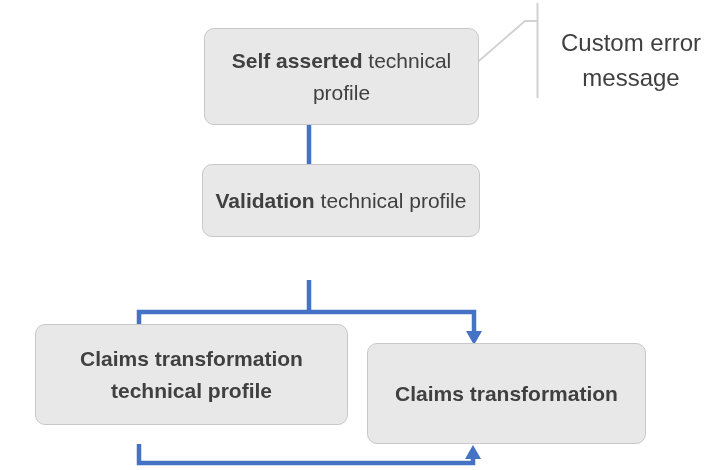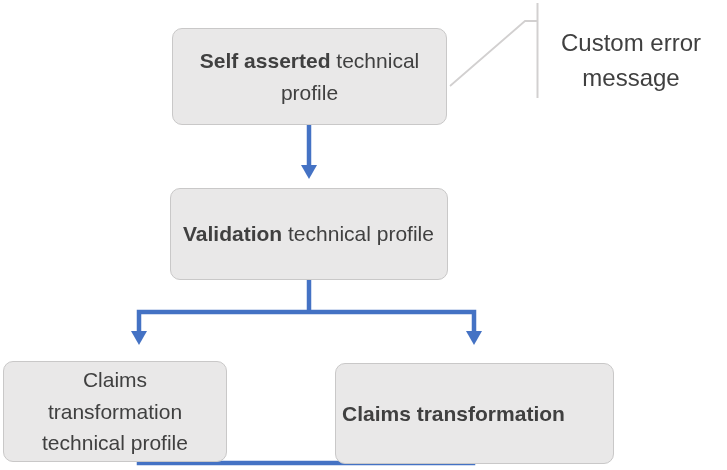--- a/index.html
+++ b/index.html
@@ -22,30 +22,32 @@
   .callout-line { stroke: var(--callout-line, #D2D0D0); stroke-width: 1.8; fill: none; }
   .callout-sep { stroke: var(--callout-line, #D2D0D0); stroke-width: 2; fill: none; }
   .node {
     position: absolute;
     background: var(--box-fill, #E9E8E8);
     border: 1px solid var(--box-border, #C9C8C8);
     border-radius: 10px;
     box-sizing: border-box;
     display: flex;
     align-items: center;
+    justify-content: center;
     text-align: center;
     font-size: 21px;
     line-height: 1.5;
     padding: 0 12px;
+    margin-left: 32px;
   }
   .node b { font-weight: 700; }
   #node-self-asserted { left: 172px; top: 28px;  width: 275px; height: 97px; }
-  #node-validation    { left: 170px; top: 188px; width: 278px; height: 92px; }
-  #node-claims-tp     { left: 3px;   top: 361px; width: 224px; height: 101px; }
-  #node-claims        { left: 335px; top: 363px; width: 279px; height: 101px; padding: 0 6px; }
+  #node-validation    { left: 170px; top: 164px; width: 278px; height: 73px; }
+  #node-claims-tp     { left: 3px;   top: 324px; width: 313px; height: 101px; font-weight: bold; }
+  #node-claims        { left: 335px; top: 343px; width: 279px; height: 101px; padding: 0 6px; }
   .callout-text {
     position: absolute;
     left: 545px; top: 26px; width: 172px;
     text-align: center;
     font-size: 24px;
     line-height: 1.45;
   }
 </style>
 </head>
 <body>

